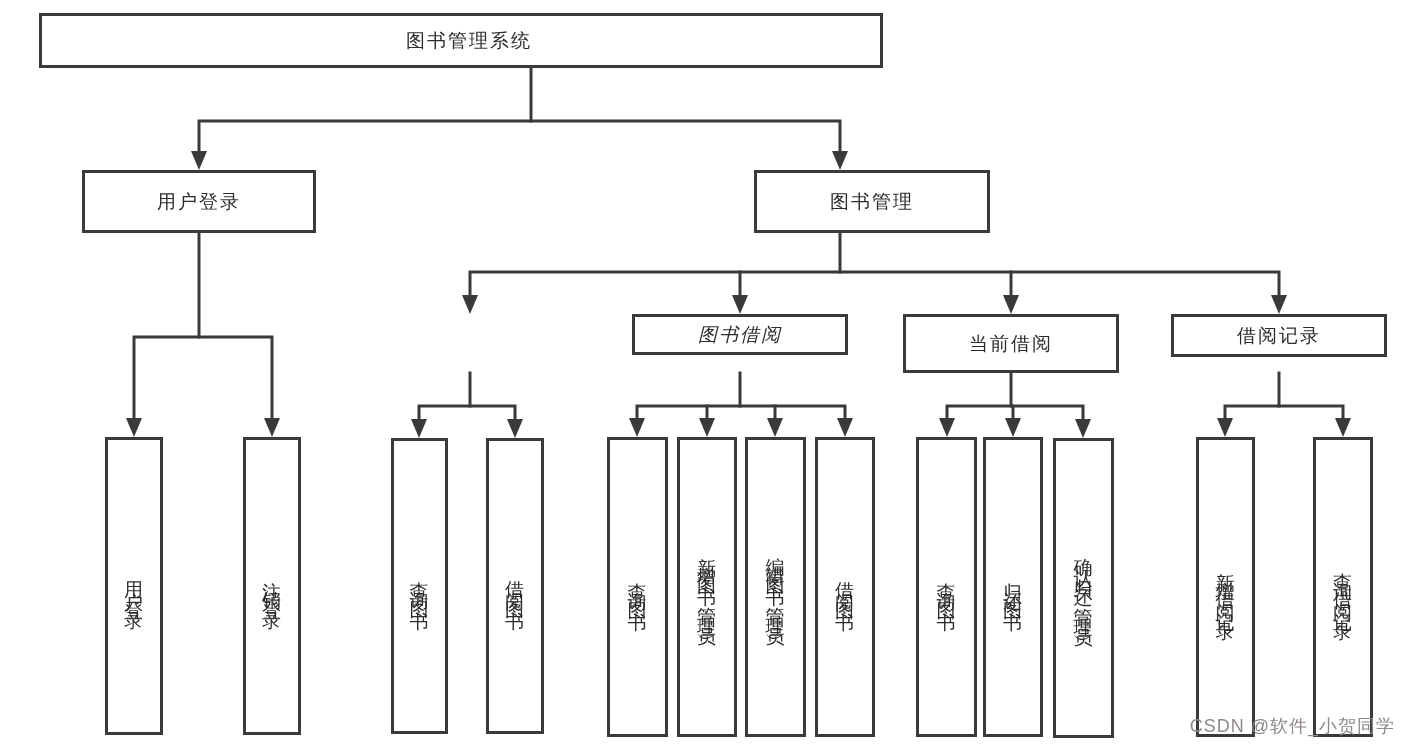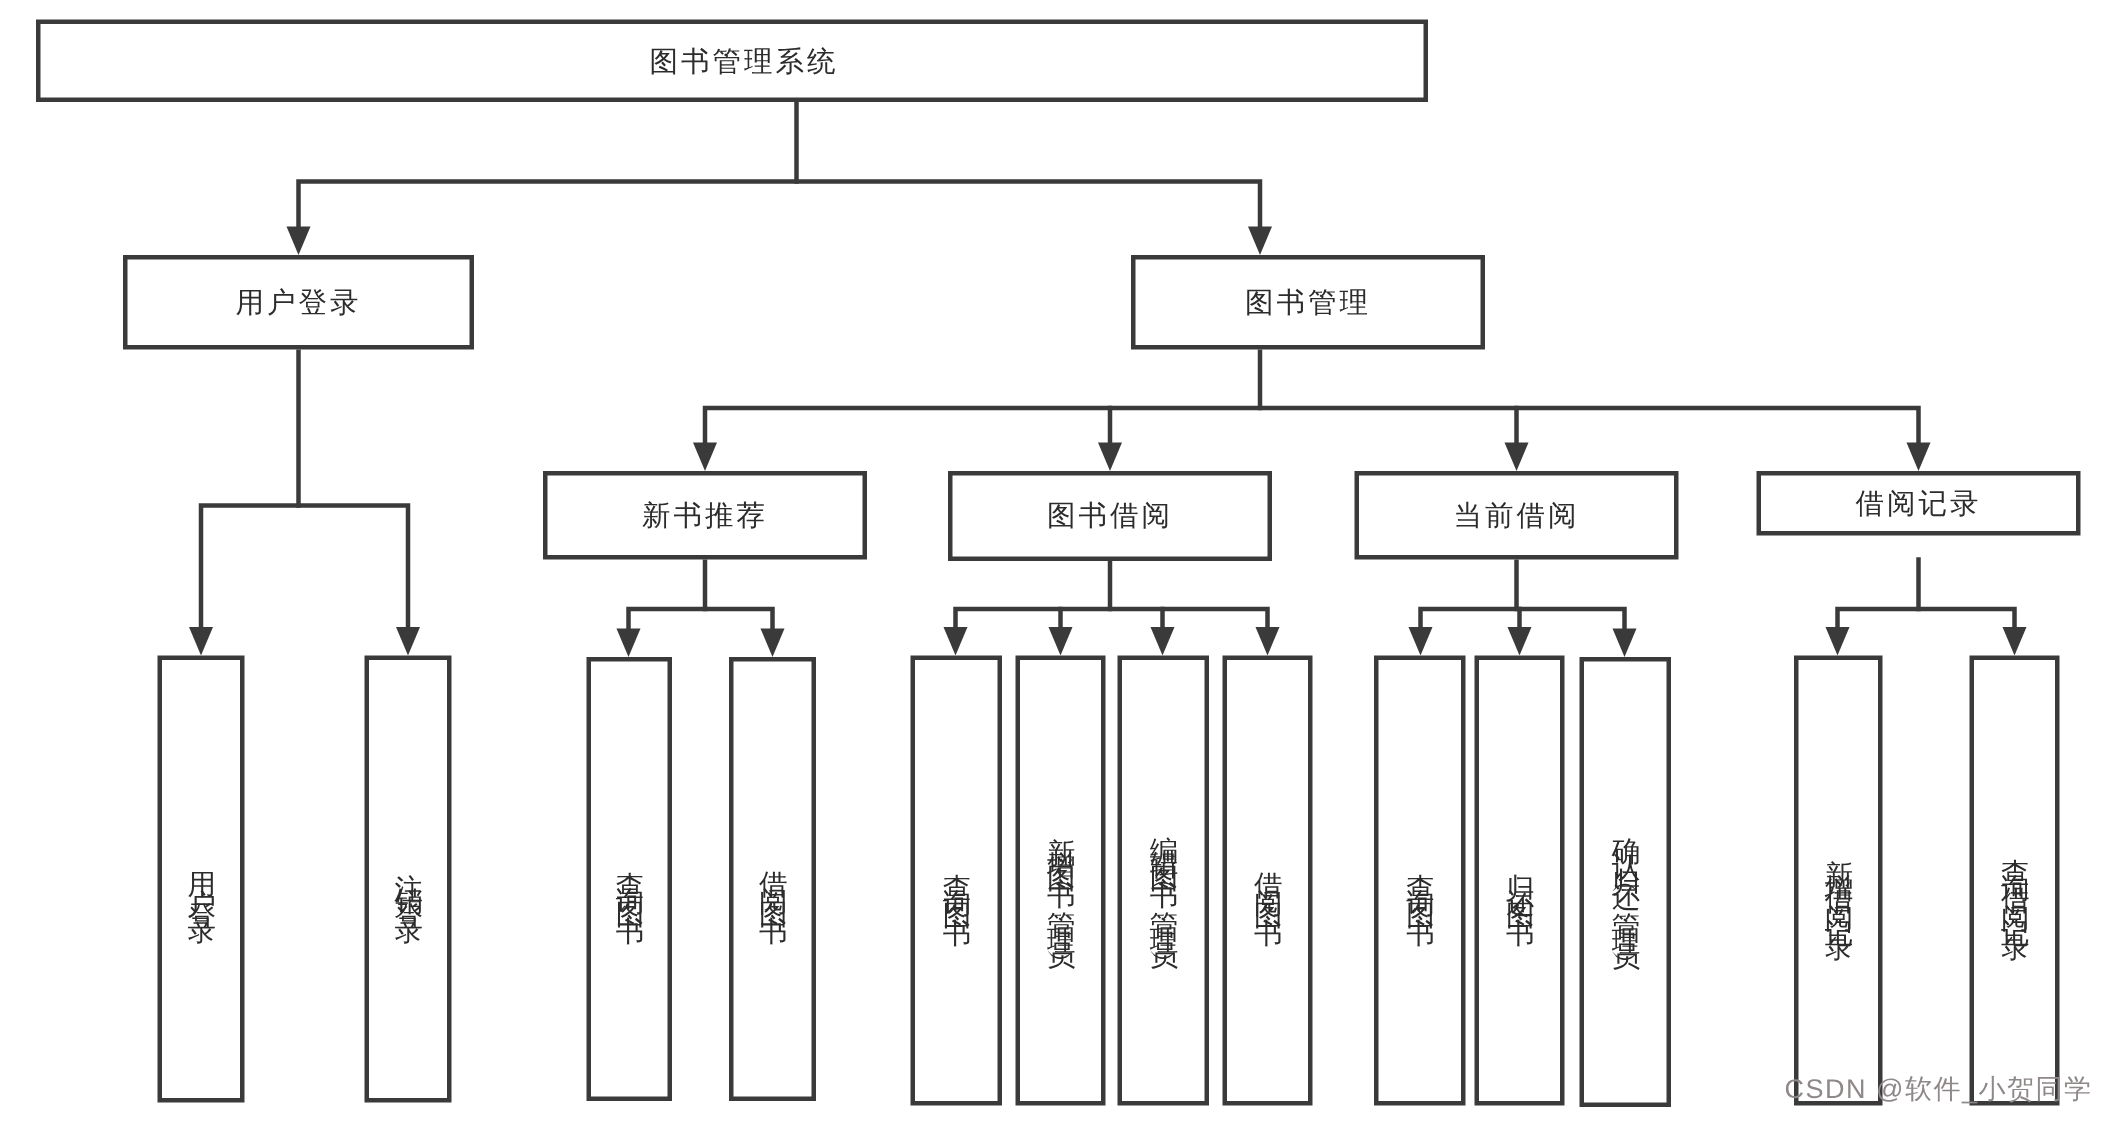--- a/index.html
+++ b/index.html
@@ -38,25 +38,25 @@
     white-space: nowrap;
   }
   .vt {
     writing-mode: vertical-rl;
     text-orientation: mixed;
     font-size: 19px;
     letter-spacing: 10px;
     line-height: 1;
   }
   
-  #root { left: 24px;  top: 13px;  width: 928px; height: 55px; padding-left: 16px; }
+  #root { left: 39px;  top: 13px;  width: 844px; height: 55px; padding-left: 16px; }
   #l2a  { left: 82px;  top: 170px; width: 234px;  height: 63px; }
   #l2b  { left: 754px; top: 170px; width: 236px;  height: 63px; }
   #l3a  { left: 362px; top: 314px; width: 216px;  height: 59px; }
-  #l3b  { left: 632px; top: 314px; width: 216px;  height: 60px; }
+  #l3b  { left: 632px; top: 314px; width: 216px;  height: 41px; font-style: italic; }
   #l3c  { left: 903px; top: 314px; width: 216px;  height: 59px; }
   #l3d  { left: 1171px;top: 314px; width: 216px;  height: 43px; }
   #lf1  { left: 105px; top: 437px; width: 58px; height: 298px; }
   #lf2  { left: 243px; top: 437px; width: 58px; height: 298px; }
   #lf3  { left: 391px; top: 438px; width: 57px; height: 296px; }
   #lf4  { left: 486px; top: 438px; width: 58px; height: 296px; }
   #lf5  { left: 607px; top: 437px; width: 61px; height: 300px; }
   #lf6  { left: 677px; top: 437px; width: 60px; height: 300px; }
   #lf7  { left: 745px; top: 437px; width: 61px; height: 300px; }
   #lf8  { left: 815px; top: 437px; width: 60px; height: 300px; }
@@ -131,21 +131,20 @@
       <path d="M1217 418 L1233 418 L1225 437 Z"></path>
       <path d="M1335 418 L1351 418 L1343 437 Z"></path>
     </g>
   </svg>
 
   <div id="root" class="bx hz">图书管理系统</div>
 
   <div id="l2a" class="bx hz">用户登录</div>
   <div id="l2b" class="bx hz">图书管理</div>
 
-  <div id="l3a" class="bx hz">新书推荐</div>
   <div id="l3b" class="bx hz">图书借阅</div>
   <div id="l3c" class="bx hz">当前借阅</div>
   <div id="l3d" class="bx hz">借阅记录</div>
 
   <div id="lf1" class="bx vt">用户登录</div>
   <div id="lf2" class="bx vt">注销登录</div>
 
   <div id="lf3" class="bx vt">查询图书</div>
   <div id="lf4" class="bx vt">借阅图书</div>
 

